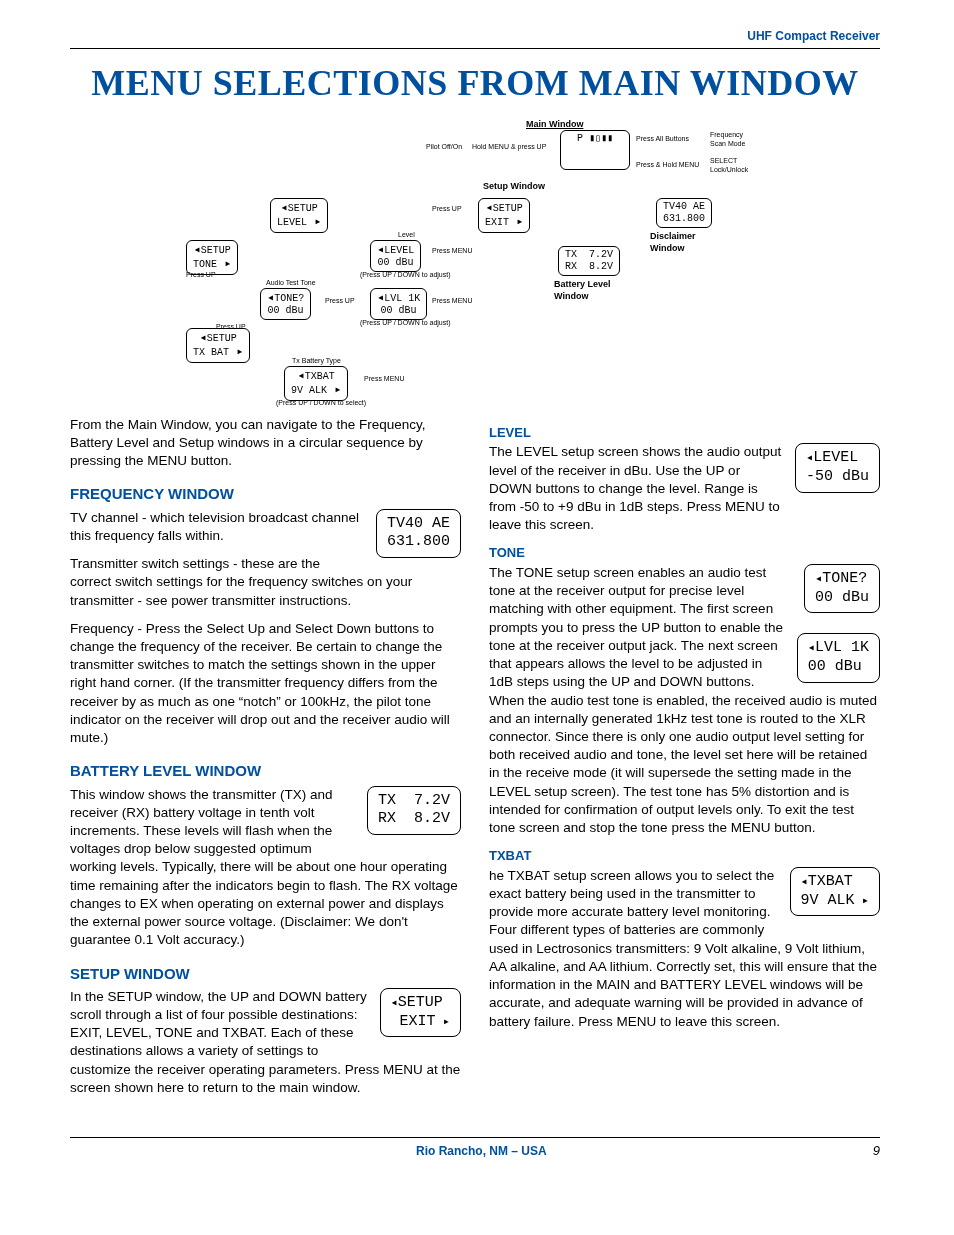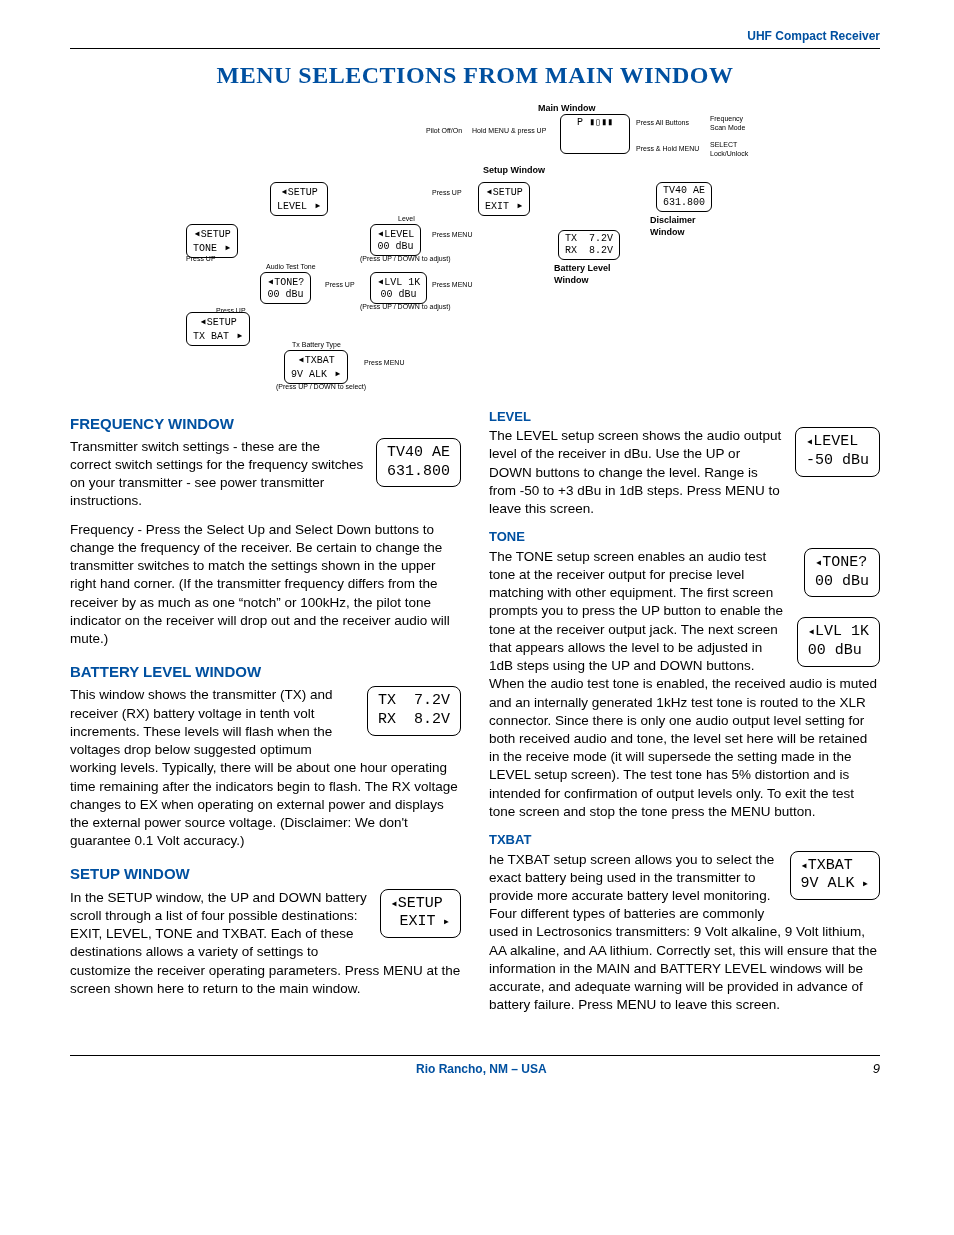--- a/index.html
+++ b/index.html
@@ -26,21 +26,21 @@
   .hr {
     border: none;
     border-top: 1.5px solid #000;
     margin: 0 0 10px 0;
   }
   h1.title {
     color: #0050a0;
     text-align: center;
     font-family: "Times New Roman", serif;
     font-weight: bold;
-    font-size: 24px;
+    font-size: 36px;
     margin: 6px 0 10px 0;
     letter-spacing: 0.5px;
   }
   .diagram-area {
     height: 290px;
     position: relative;
     margin-bottom: 8px;
     font-size: 8px;
   }
   .lcd-box {
@@ -116,21 +116,21 @@
 
 <div class="page">
 
   <div class="top-header">UHF Compact Receiver</div>
   <hr class="hr">
 
   <h1 class="title">MENU SELECTIONS FROM MAIN WINDOW</h1>
 
   <div class="diagram-area">
 
-    <div class="dlabel" style="left:468px; top:0;">Main Window</div>
+    <div class="dlabel" style="left:456px; top:0;text-decoration:underline;">Main Window</div>
     <div class="lcd-box" style="left:490px; top:12px; width:56px; height:34px;">P ▮▯▮▮</div>
     <div class="dlabel-sm" style="left:356px; top:24px;">Pilot Off/On</div>
     <div class="dlabel-sm" style="left:402px; top:24px;">Hold MENU &amp; press UP</div>
     <div class="dlabel-sm" style="left:566px; top:16px;">Press All Buttons</div>
     <div class="dlabel-sm" style="left:640px; top:12px; white-space:pre;">Frequency
 Scan Mode</div>
     <div class="dlabel-sm" style="left:566px; top:42px;">Press &amp; Hold MENU</div>
     <div class="dlabel-sm" style="left:640px; top:38px; white-space:pre;">SELECT
 Lock/Unlock</div>
 
@@ -176,43 +176,45 @@
     <div class="dlabel-sm" style="left:222px; top:238px;">Tx Battery Type</div>
     <div class="lcd-box" style="left:214px; top:248px;"><span class="arrow-l"></span><span>TXBAT
 9V ALK</span><span class="arrow-r"></span></div>
     <div class="dlabel-sm" style="left:294px; top:256px;">Press MENU</div>
     <div class="dlabel-sm" style="left:206px; top:280px;">(Press UP / DOWN to select)</div>
     <div class="dlabel-sm" style="left:146px; top:204px;">Press UP</div>
   </div>
 
   <div class="cols">
     <div class="col">
+      <p>From the Main Window, you can navigate to the Frequency, Battery Level and Setup windows in a circular sequence by pressing the MENU button.</p>
 
       <h2 class="sec">FREQUENCY WINDOW</h2>
       <div class="lcd-inline">TV40 AE
 631.800</div>
+      <p>TV channel - which television broadcast channel this frequency falls within.</p>
       <p>Transmitter switch settings - these are the correct switch settings for the frequency switches on your transmitter - see power transmitter instructions.</p>
       <p>Frequency - Press the Select Up and Select Down buttons to change the frequency of the receiver.   Be certain to change the transmitter switches to match the settings shown in the upper right hand corner. (If the transmitter frequency differs from the receiver by as much as one “notch” or 100kHz, the pilot tone indicator on the receiver will drop out and the receiver audio will mute.)</p>
 
       <h2 class="sec">BATTERY LEVEL WINDOW</h2>
       <div class="lcd-inline">TX  7.2V
 RX  8.2V</div>
       <p>This window shows the transmitter (TX) and receiver (RX) battery voltage in tenth volt increments.  These levels will flash when the voltages drop below suggested optimum working levels.  Typically, there will be about one hour operating time remaining after the indicators begin to flash. The RX voltage changes to EX when operating on external power and displays the external power source voltage. (Disclaimer: We don't guarantee 0.1 Volt accuracy.)</p>
 
       <h2 class="sec">SETUP WINDOW</h2>
       <div class="lcd-inline"><span class="arrow-l"></span><span>SETUP
  EXIT</span><span class="arrow-r"></span></div>
       <p>In the SETUP window, the UP and DOWN battery scroll through a list of four possible destinations:  EXIT, LEVEL, TONE and TXBAT.  Each of these destinations allows a variety of settings to customize the receiver operating parameters.  Press MENU at the screen shown here to return to the main window.</p>
     </div>
 
     <div class="col">
       <h3 class="sub">LEVEL</h3>
       <div class="lcd-inline"><span class="arrow-l"></span><span>LEVEL
 -50 dBu</span></div>
-      <p>The LEVEL setup screen shows the audio output level of the receiver in dBu.  Use the UP or DOWN buttons to change the level. Range is from -50 to +3 dBu in 1dB steps.  Press MENU to leave this screen.</p>
+      <p>The LEVEL setup screen shows the audio output level of the receiver in dBu.  Use the UP or DOWN buttons to change the level. Range is from -50 to +9 dBu in 1dB steps.  Press MENU to leave this screen.</p>
 
       <h3 class="sub" style="clear:both;">TONE</h3>
       <div class="lcd-inline" style="clear:right;"><span class="arrow-l"></span><span>TONE?
 00 dBu</span></div>
       <div class="lcd-inline" style="clear:right; margin-top:14px;"><span class="arrow-l"></span><span>LVL 1K
 00 dBu</span></div>
       <p>The TONE setup screen enables an audio test tone at the receiver output for precise level matching with other equipment.  The first screen prompts you to press the UP button to enable the tone at the receiver output jack. The next screen that appears allows the level to be adjusted in 1dB steps using the UP and DOWN buttons.  When the audio test tone is enabled, the received audio is muted and an internally generated 1kHz test tone is routed to the XLR connector.  Since there is only one audio output level setting for both received audio and tone, the level set here will be retained in the receive mode (it will supersede the setting made in the LEVEL setup screen). The test tone has 5% distortion and is intended for confirmation of output levels only.  To exit the test tone screen and stop the tone press the MENU button.</p>
 
       <h3 class="sub">TXBAT</h3>
       <div class="lcd-inline"><span class="arrow-l"></span><span>TXBAT

